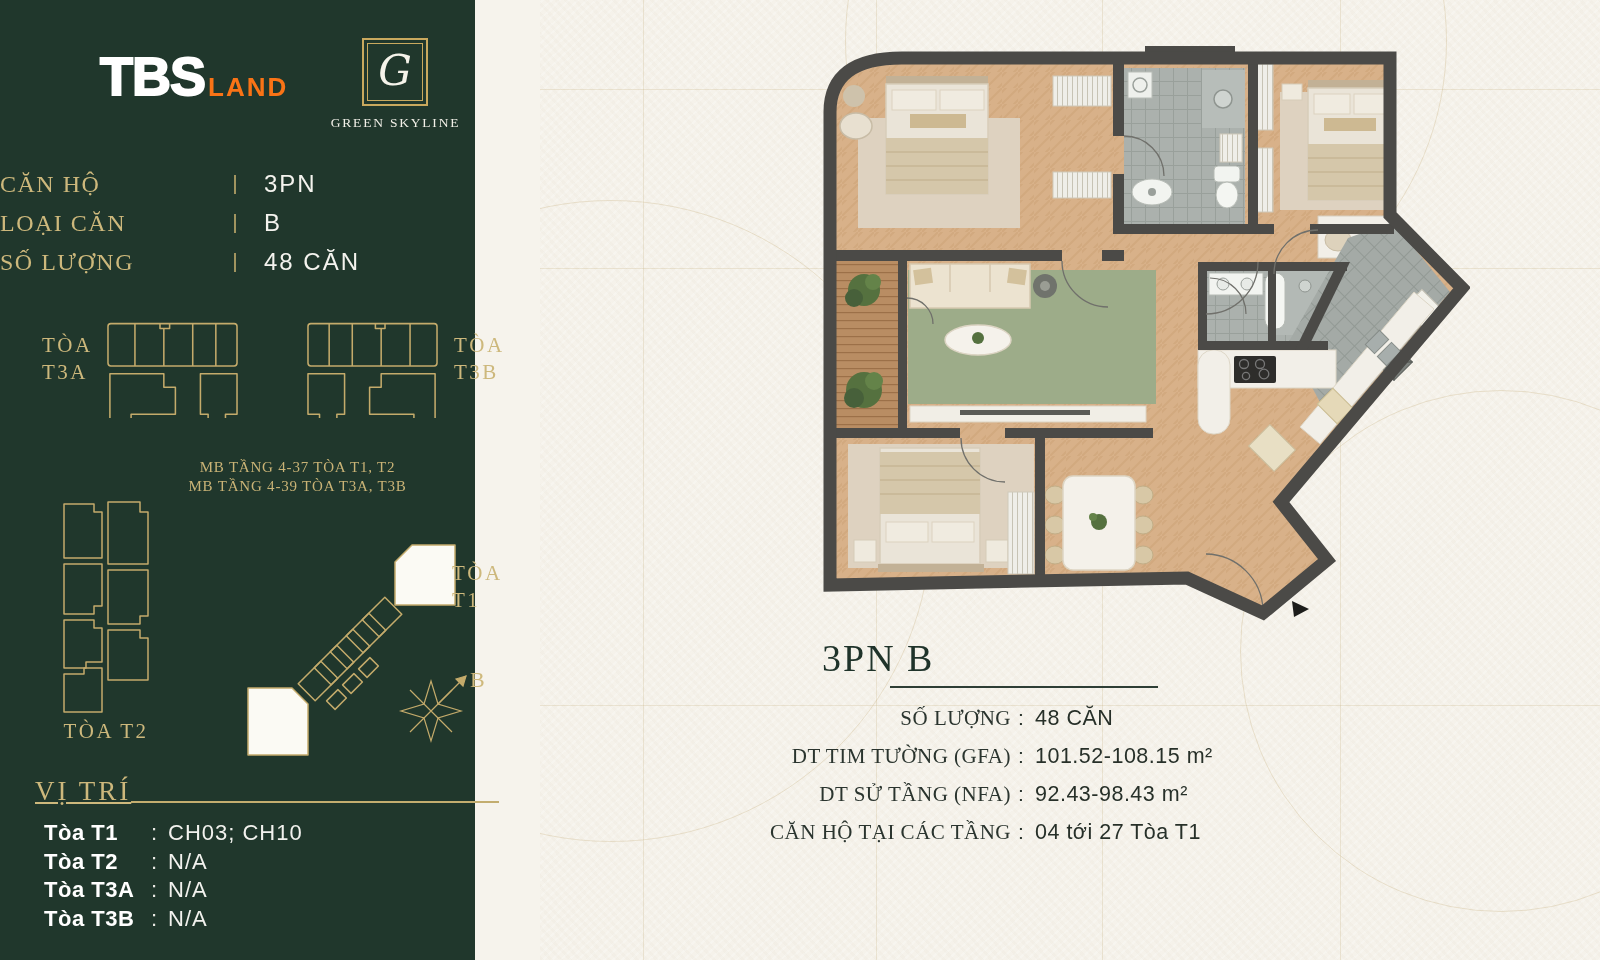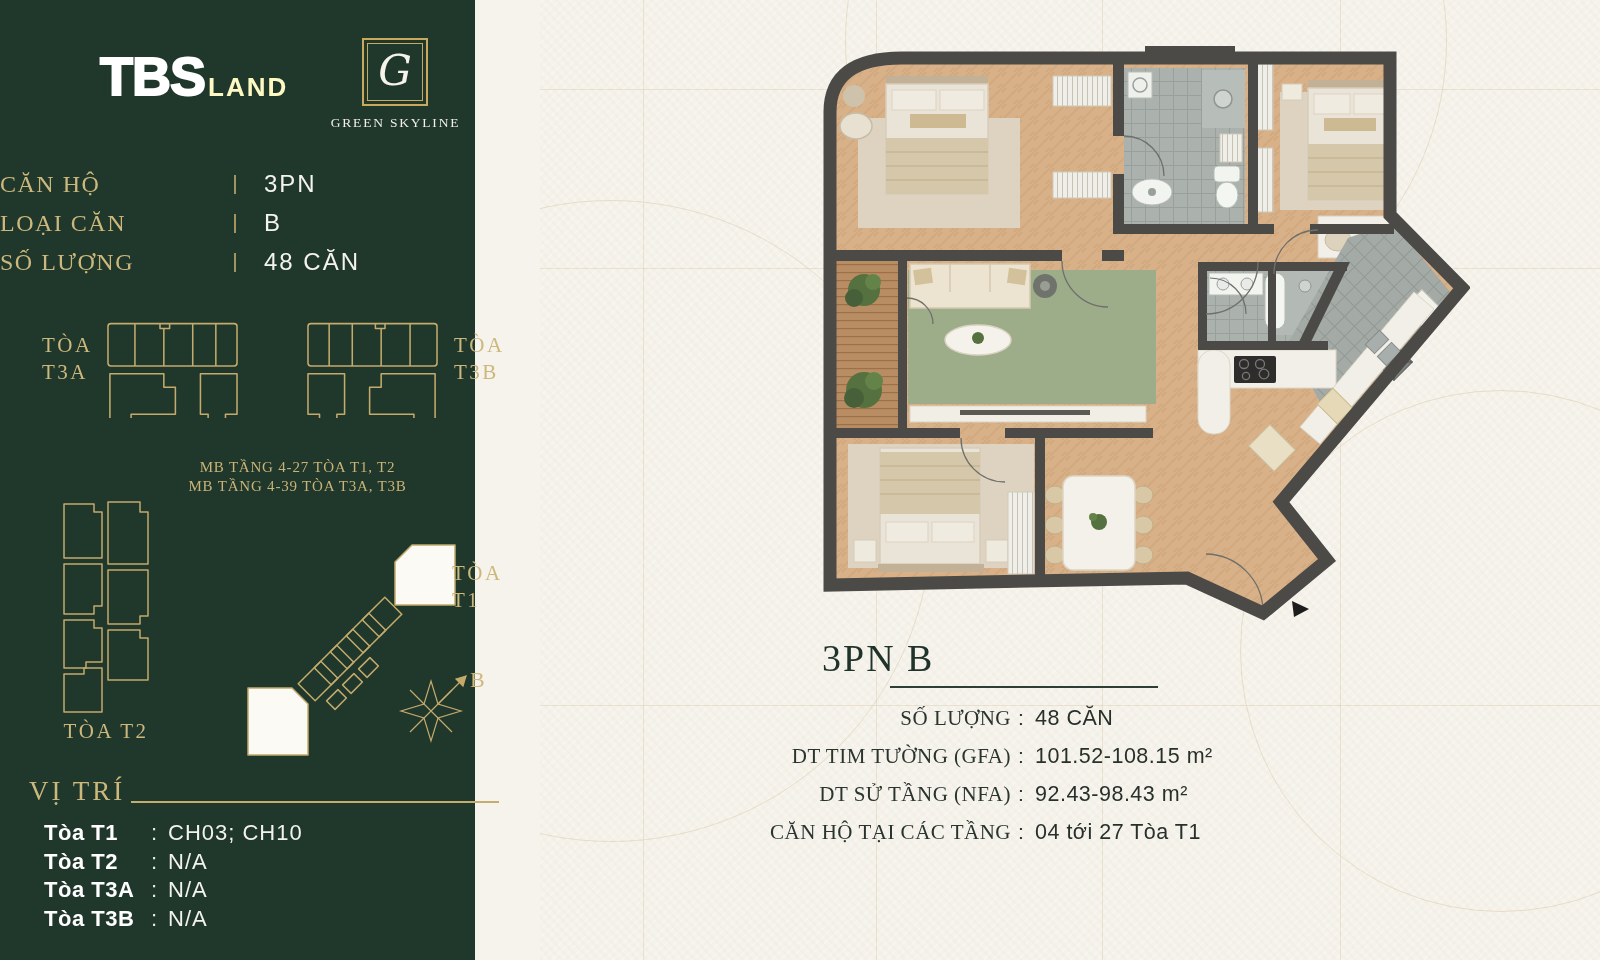--- a/index.html
+++ b/index.html
@@ -11,35 +11,35 @@
          background-image:
            repeating-linear-gradient(47deg, rgba(210,198,175,.07) 0 3px, rgba(255,255,255,0) 3px 7px),
            repeating-linear-gradient(-43deg, rgba(255,255,255,.16) 0 2px, rgba(232,224,206,.05) 2px 6px);}
   .decor-line-v{position:absolute;top:0;width:1px;height:960px;background:rgba(187,158,98,.20);}
   .decor-line-h{position:absolute;left:0;width:1060px;height:1px;background:rgba(187,158,98,.20);}
   .decor-circle{position:absolute;border:1px solid rgba(187,158,98,.25);border-radius:50%;}
   
   .sidebar{position:absolute;left:0;top:0;width:475px;height:960px;background:#20372c;}
   .tbs-logo{position:absolute;left:100px;top:52px;display:flex;align-items:flex-end;}
   .tbs-bold{font:700 54px/0.92 "Liberation Sans",sans-serif;color:#ffffff;-webkit-text-stroke:2px #fff;letter-spacing:-1px;}
-  .tbs-light{font:700 26px/1 "Liberation Sans",sans-serif;color:#fef9c3;letter-spacing:2px;margin-left:3px;margin-bottom:2px;}
+  .tbs-light{font:700 26px/1 "Liberation Sans",sans-serif;color:#f97316;letter-spacing:2px;margin-left:3px;margin-bottom:2px;}
   .g-logo{position:absolute;left:362px;top:38px;width:66px;height:68px;border:2.5px solid #c9a95e;
           display:flex;align-items:center;justify-content:center;box-sizing:border-box;}
   .g-logo-inner{position:absolute;inset:3px;border:1px solid #c9a95e;}
   .g-mono{font:italic 42px "DejaVu Serif",serif;color:#f5f3ea;position:relative;top:-2px;}
   .g-name{position:absolute;left:318px;top:115px;width:155px;text-align:center;color:#f2f0e8;
           font:13.5px "Liberation Serif",serif;letter-spacing:1.8px;white-space:nowrap;}
   .info-row{position:absolute;left:0;height:36px;display:flex;align-items:center;}
   .info-label{width:200px;text-align:left;font:24px "Liberation Serif",serif;color:#cdb87c;letter-spacing:1.5px;}
   .info-div{width:2px;height:19px;background:#b9a468;margin-left:34px;margin-right:28px;opacity:.85;}
   .info-value{font:24px "Liberation Sans",sans-serif;color:#f4f3ee;letter-spacing:2px;}
   .tower-label{position:absolute;font:21px "Liberation Serif",serif;color:#cdb87c;letter-spacing:2.5px;line-height:27px;}
   .floor-note{position:absolute;left:135px;top:458px;width:325px;text-align:center;
               font:15px "Liberation Serif",serif;color:#c9b376;letter-spacing:.8px;line-height:19px;}
-  .vitri-head{position:absolute;left:29px;top:776px;font:27px "Liberation Serif",serif;color:#cdb87c;letter-spacing:3px;}
+  .vitri-head{position:absolute;left:35px;top:776px;font:27px "Liberation Serif",serif;color:#cdb87c;letter-spacing:3px;text-decoration:underline;}
   .vitri-line{position:absolute;left:131px;top:801px;width:368px;height:1.5px;background:#c3ad6f;}
   .loc-grid{position:absolute;left:44px;top:819px;display:grid;grid-template-columns:102px 16px auto;
             grid-auto-rows:28.5px;align-items:center;}
   .loc-label{font:700 22px "Liberation Sans",sans-serif;color:#ffffff;letter-spacing:.5px;}
   .loc-sep{font:22px "Liberation Sans",sans-serif;color:#e9e9e4;text-align:center;}
   .loc-val{font:22px "Liberation Sans",sans-serif;color:#f2f2ee;letter-spacing:1px;padding-left:6px;}
   
   .unit-title{position:absolute;left:822px;top:636px;width:400px;text-align:left;
               font:38px "Liberation Serif",serif;color:#1f332a;letter-spacing:2px;}
   .unit-underline{position:absolute;left:890px;top:686px;width:268px;height:2px;background:#2e3e35;}
@@ -338,21 +338,21 @@
         <path d="M10,62 h56 v14 h12 v28 h-46 v6 h-22 z"></path>
         <path d="M104,62 h38 v42 h-12 v8 h-18 v-8 h-8 z"></path>
       </g>
     </svg>
     <div class="tower-label" style="left:454px;top:332px;">
       <div>TÒA</div>
       <div>T3B</div>
     </div>
 
     <div class="floor-note">
-      <div>MB TẦNG 4-27 TÒA T1, T2</div>
+      <div>MB TẦNG 4-37 TÒA T1, T2</div>
       <div>MB TẦNG 4-39 TÒA T3A, T3B</div>
     </div>
 
     <svg viewBox="0 0 92 220" style="position:absolute;left:62px;top:498px;width:92px;height:220px;">
       <g stroke="#c4ab6b" fill="none" stroke-width="1.5" stroke-linejoin="round">
         <path d="M2,6 h30 v8 h8 v46 h-38 z"></path>
         <path d="M2,66 h38 v42 h-8 v8 h-30 z"></path>
         <path d="M2,122 h30 v8 h8 v34 h-16 v6 h-22 z"></path>
         <path d="M2,176 h20 v-6 h18 v44 h-38 z"></path>
         <path d="M46,4 h32 v10 h8 v52 h-40 z"></path>

